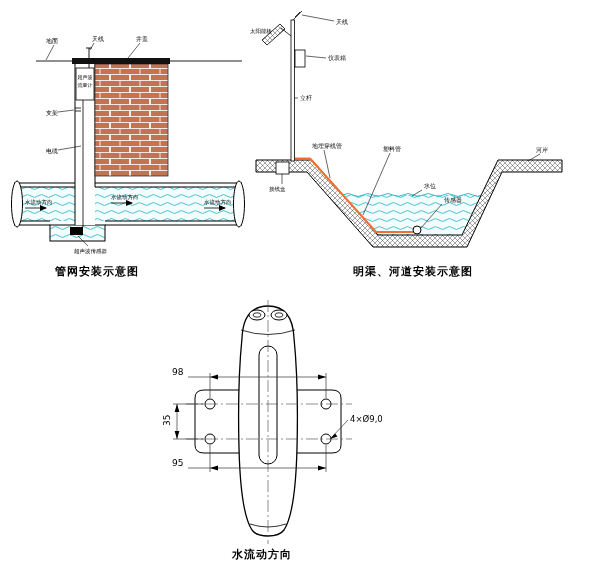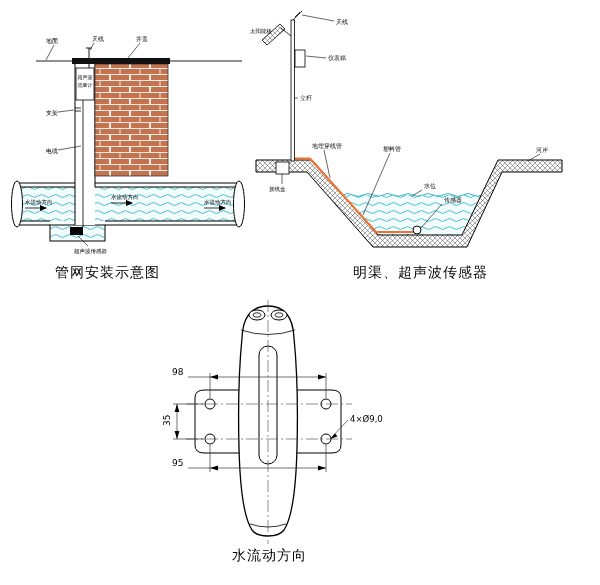--- a/index.html
+++ b/index.html
@@ -1,20 +1,20 @@
 <!DOCTYPE html>
 <html><head>
 <meta charset="utf-8">
 <style>
   *{margin:0;padding:0;box-sizing:border-box}
   html,body{background:#fff}
   body{font-family:"DejaVu Sans","Liberation Sans",sans-serif;color:#000}
   .sheet{position:relative;width:600px;height:585px;background:#ffffff;overflow:hidden}
   .sheet svg{position:absolute;overflow:visible}
-  .caption{position:absolute;font-weight:normal;font-size:14px;letter-spacing:1px;white-space:nowrap}
+  .caption{position:absolute;font-weight:bold;font-size:11px;letter-spacing:1px;white-space:nowrap}
   svg text{font-family:"DejaVu Sans","Liberation Sans",sans-serif;fill:#000}
 </style>
 </head>
 <body>
 
 <div class="sheet">
 
   <svg style="left:10px;top:8px" width="240" height="252" viewBox="0 0 240 252">
     <defs>
       <pattern id="brickPat" width="20" height="12" patternUnits="userSpaceOnUse">
@@ -177,21 +177,21 @@
     </g>
     <g>
       <line x1="172" y1="182" x2="162" y2="188" stroke="#000" stroke-width="0.6"></line>
       <text x="174" y="180" font-size="6">水位</text>
     </g>
     <g>
       <line x1="192" y1="196" x2="171" y2="220" stroke="#000" stroke-width="0.6"></line>
       <text x="194" y="194" font-size="6">传感器</text>
     </g>
   </svg>
-  <div class="caption" style="left:353px;top:264px">明渠、超声波传感器</div>
+  <div class="caption" style="left:353px;top:264px">明渠、河道安装示意图</div>
 
   <svg style="left:160px;top:298px" width="280" height="252" viewBox="0 0 280 252">
 
     <path d="M80,92 L44,92 Q35,92 35,100 L35,147 Q35,155 44,155 L80,155" fill="#fff" stroke="#000" stroke-width="1"></path>
     <path d="M136,92 L172,92 Q181,92 181,100 L181,147 Q181,155 172,155 L136,155" fill="#fff" stroke="#000" stroke-width="1"></path>
 
     <path d="M82,40 C83,18 92,8 108,8 C124,8 133,18 134,40
              C137,70 138,110 137,150 C136,190 132,220 124,232
              C118,240 98,240 92,232 C84,220 80,190 79,150
              C78,110 79,70 82,40 Z" fill="#fff" stroke="#000" stroke-width="1.3"></path>

